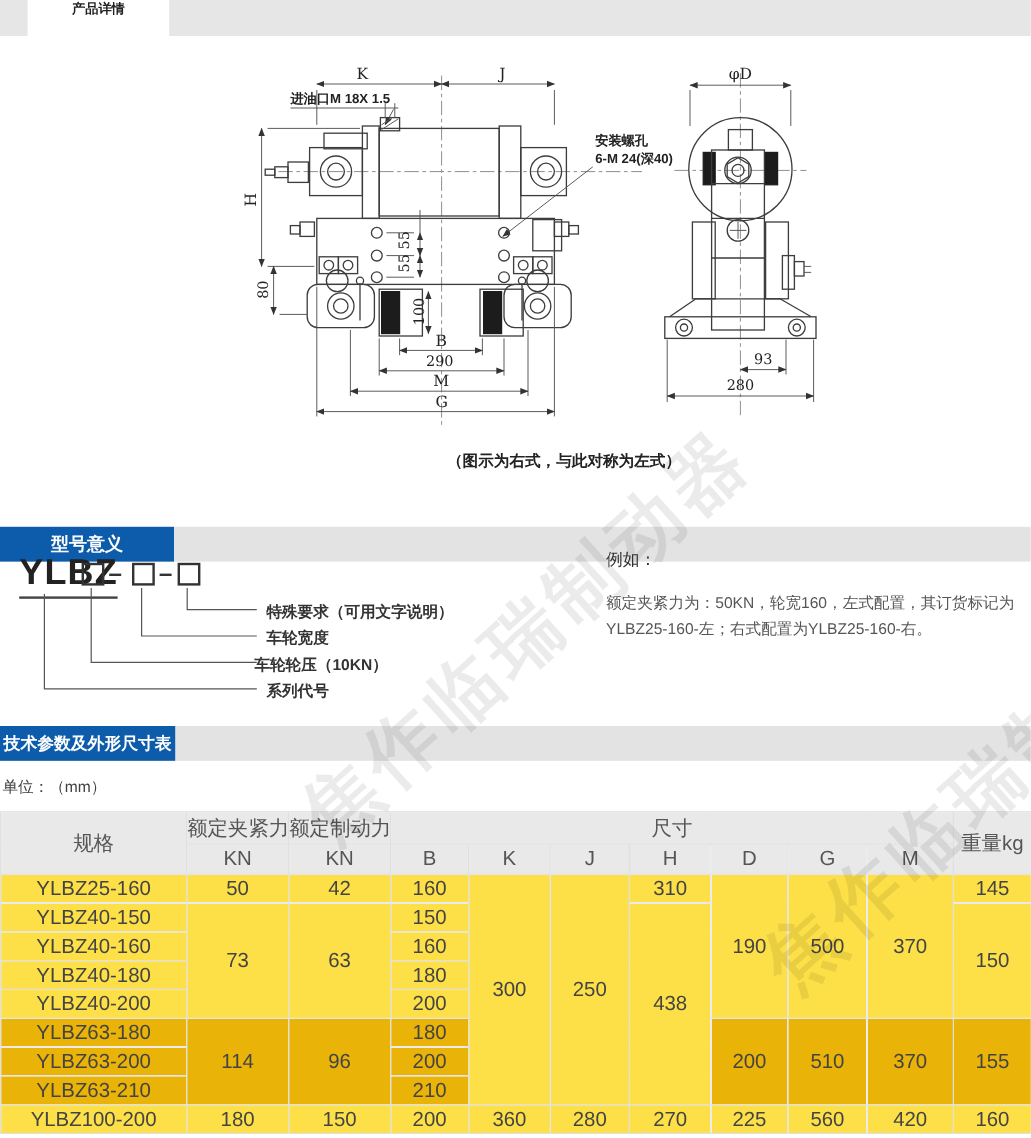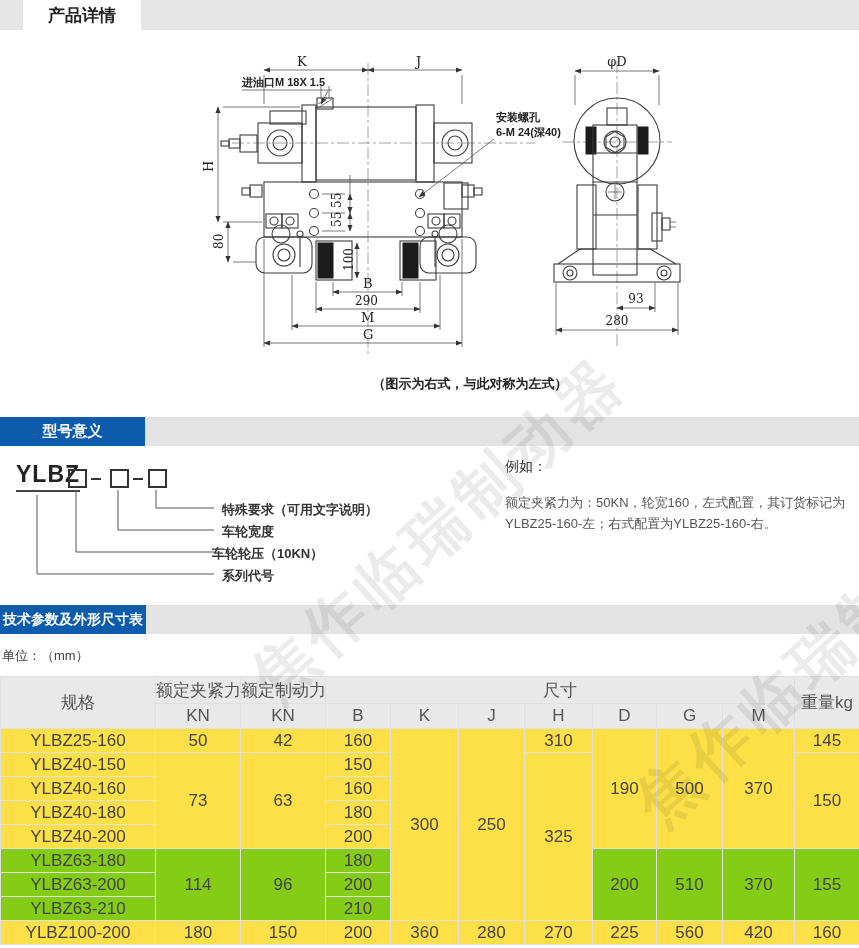--- a/index.html
+++ b/index.html
@@ -3,62 +3,62 @@
 <meta charset="utf-8">
 <style>
   html,body{margin:0;padding:0;}
   body{
     width:859px;height:948px;position:relative;overflow:hidden;
     background:#fff;font-family:"Liberation Sans",sans-serif;color:#333;
   }
   
   .tabbar{position:absolute;top:0;left:0;width:859px;height:30px;background:#e6e6e6;}
   .tab{position:absolute;top:0;left:23px;width:118px;height:30px;background:#fff;
-       display:flex;align-items:center;justify-content:center;
-       font-size:17px;font-weight:bold;color:#222;}
+       display:flex;align-items:flex-start;justify-content:center;
+       font-size:11px;font-weight:bold;color:#222;}
   
   .drawing{position:absolute;top:55px;left:0;width:859px;height:350px;}
   .drawing svg{display:block;}
   .ln{stroke:#3d3d3d;stroke-width:1.1;fill:none;}
   .thin{stroke:#555;stroke-width:.8;fill:none;}
   .cl{stroke:#8a8a8a;stroke-width:.8;fill:none;stroke-dasharray:12 3 3 3;}
   .blk{fill:#1c1c1c;stroke:#1c1c1c;}
   .t{fill:#222;stroke:none;font-family:"DejaVu Serif",serif;font-size:13px;}
   .tn{fill:#222;stroke:none;font-family:"DejaVu Serif",serif;font-size:12px;}
   .tc{fill:#222;stroke:none;font-family:"Liberation Sans",sans-serif;font-size:11px;font-weight:bold;}
   .cap{fill:#222;stroke:none;font-family:"Liberation Sans",sans-serif;font-size:13px;font-weight:bold;}
   
   .secbar{position:absolute;left:0;width:859px;height:29px;background:#e3e3e3;}
   .secbar .blue{position:absolute;left:0;top:0;height:29px;background:#0d5cab;color:#fff;
       font-weight:bold;display:flex;align-items:center;justify-content:center;}
-  #bar-model{top:417px;}
+  #bar-model{top:439px;}
   #bar-model .blue{width:145px;font-size:15px;}
   #bar-specs{top:605px;}
   #bar-specs .blue{width:146px;font-size:14px;text-align:right;}
   
-  .model-code{position:absolute;top:461px;left:16px;font-size:23px;font-weight:bold;color:#222;
+  .model-code{position:absolute;top:461px;left:16px;font-size:30px;font-weight:bold;color:#222;
       letter-spacing:1px;border-bottom:2px solid #444;padding-bottom:2px;}
   .mbox{position:absolute;width:15px;height:15px;border:2px solid #333;top:469px;}
   .mdash{position:absolute;width:10px;height:0;border-top:2px solid #333;top:478px;}
   .model-lines{position:absolute;top:447px;left:0;width:500px;height:153px;}
   .mlabel{position:absolute;font-size:13px;font-weight:bold;color:#333;white-space:nowrap;}
   .example{position:absolute;top:458px;left:505px;width:345px;}
   .ex-title{font-size:14px;font-weight:normal;color:#333;}
   .ex-body{margin-top:16px;font-size:13px;color:#555;line-height:21px;}
   
   .unit-note{position:absolute;top:647px;left:2px;font-size:13px;color:#404040;}
   table.specs{position:absolute;top:676px;left:0;width:859px;border-collapse:collapse;
       table-layout:fixed;font-size:17px;color:#444;text-align:center;}
   table.specs td,table.specs th{border:1px solid #e0e0e0;padding:0;font-weight:normal;
       overflow:hidden;white-space:nowrap;}
   table.specs thead td{background:#e9e9e9;color:#555;}
   tr.hr1{height:27px;}
   tr.hr2{height:25px;margin-top:21px;}
   tr.br{height:24px;}
-  td.g{background:#84cc16;}
+  td.g{background:#eab308;}
   td.w{background:#fde047;}
   
   .wm{position:absolute;font-size:62px;font-weight:bold;letter-spacing:6px;
       color:rgba(0,0,0,0.08);transform:rotate(-42deg);white-space:nowrap;
       pointer-events:none;z-index:9;}
   #wm1{left:200px;top:488px;}
   #wm2{left:585px;top:612px;}
 </style>
 </head>
 <body>
@@ -317,21 +317,21 @@
       <td class="w" rowspan="5">190</td>
       <td class="w" rowspan="5">500</td>
       <td class="w" rowspan="5">370</td>
       <td class="w">145</td>
     </tr>
     <tr class="br">
       <td class="w">YLBZ40-150</td>
       <td class="w" rowspan="4">73</td>
       <td class="w" rowspan="4">63</td>
       <td class="w">150</td>
-      <td class="w" rowspan="7">325</td>
+      <td class="w" rowspan="7">438</td>
       <td class="w" rowspan="4">150</td>
     </tr>
     <tr class="br">
       <td class="w">YLBZ40-160</td>
       <td class="w">160</td>
     </tr>
     <tr class="br">
       <td class="w">YLBZ40-180</td>
       <td class="w">180</td>
     </tr>

